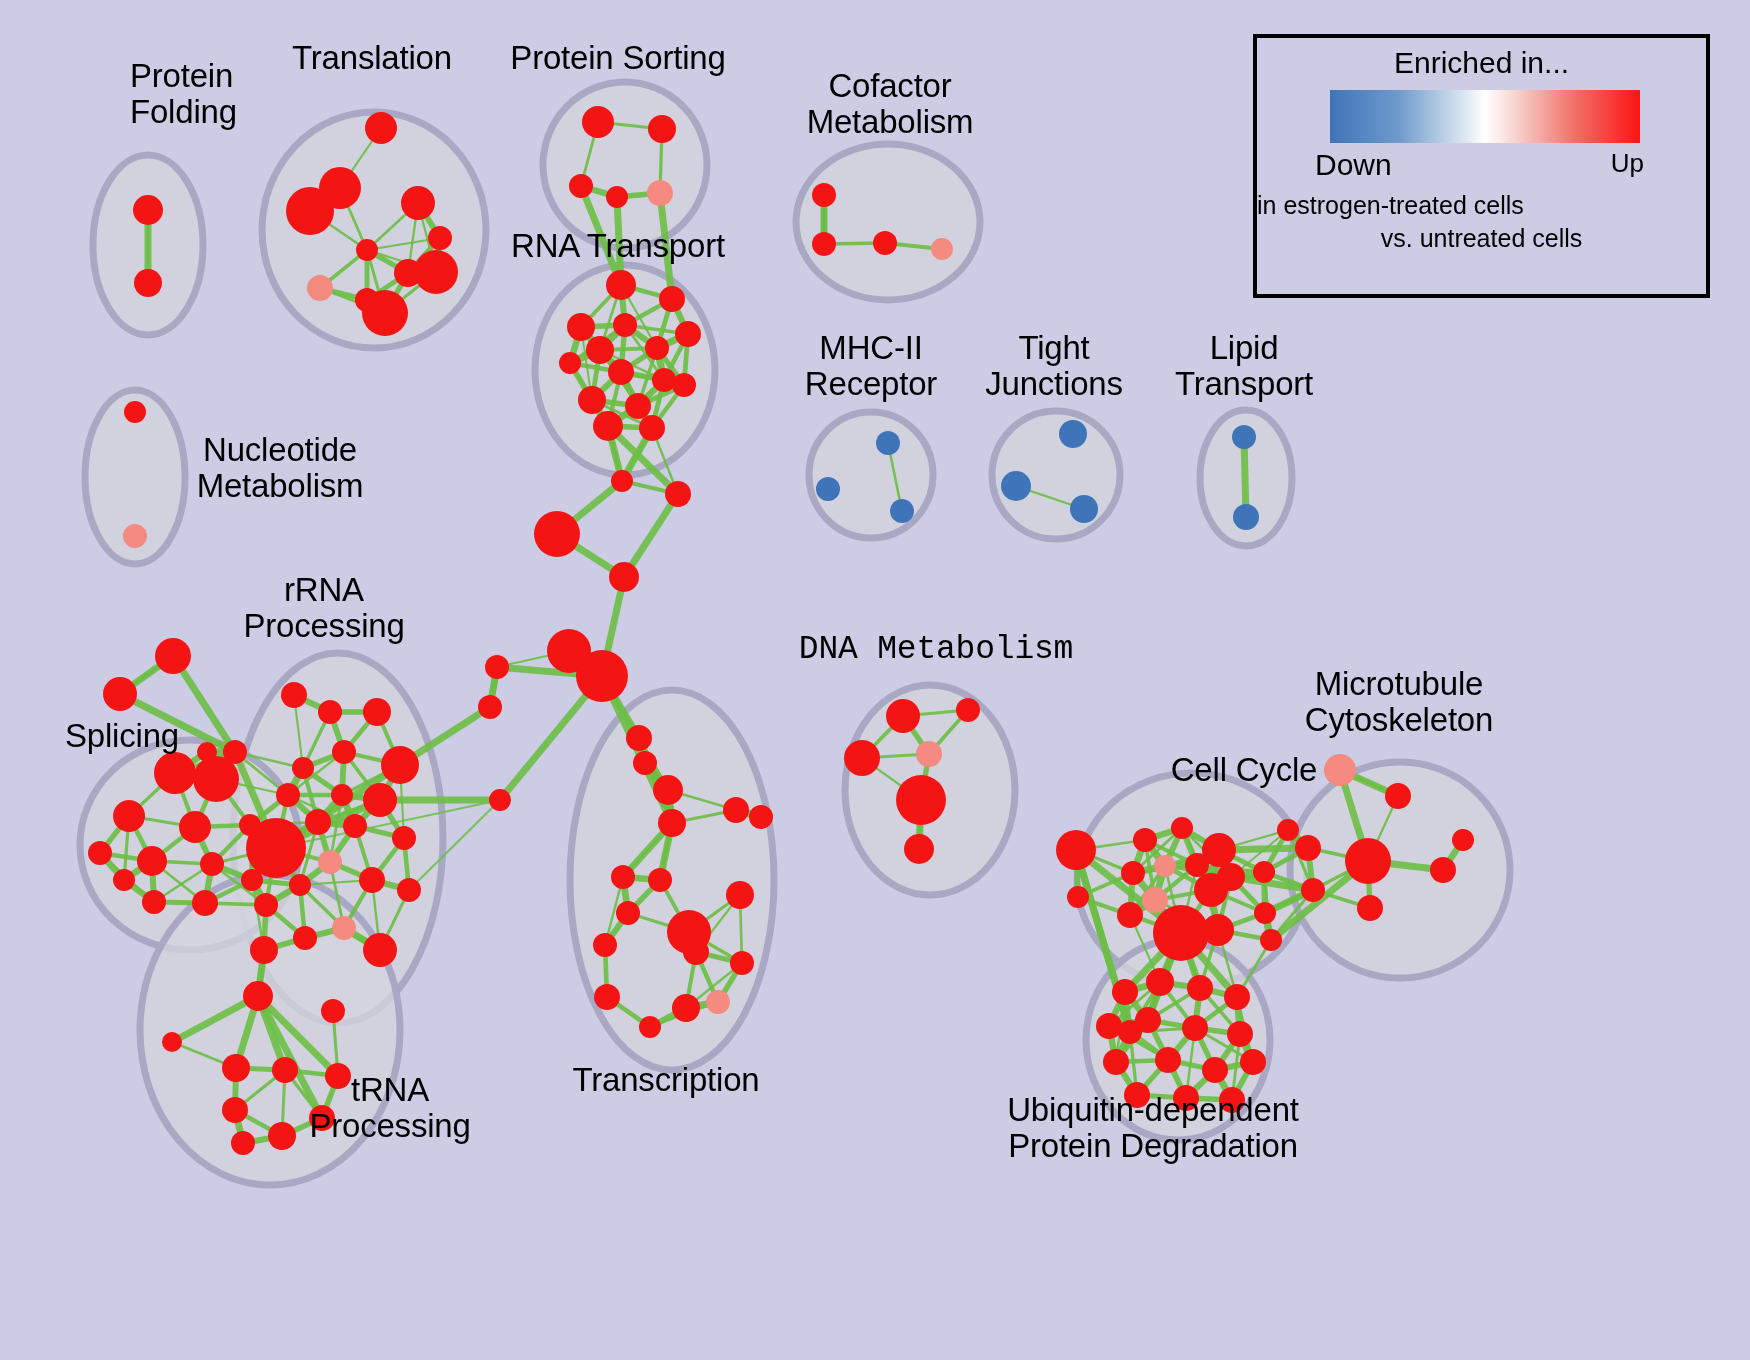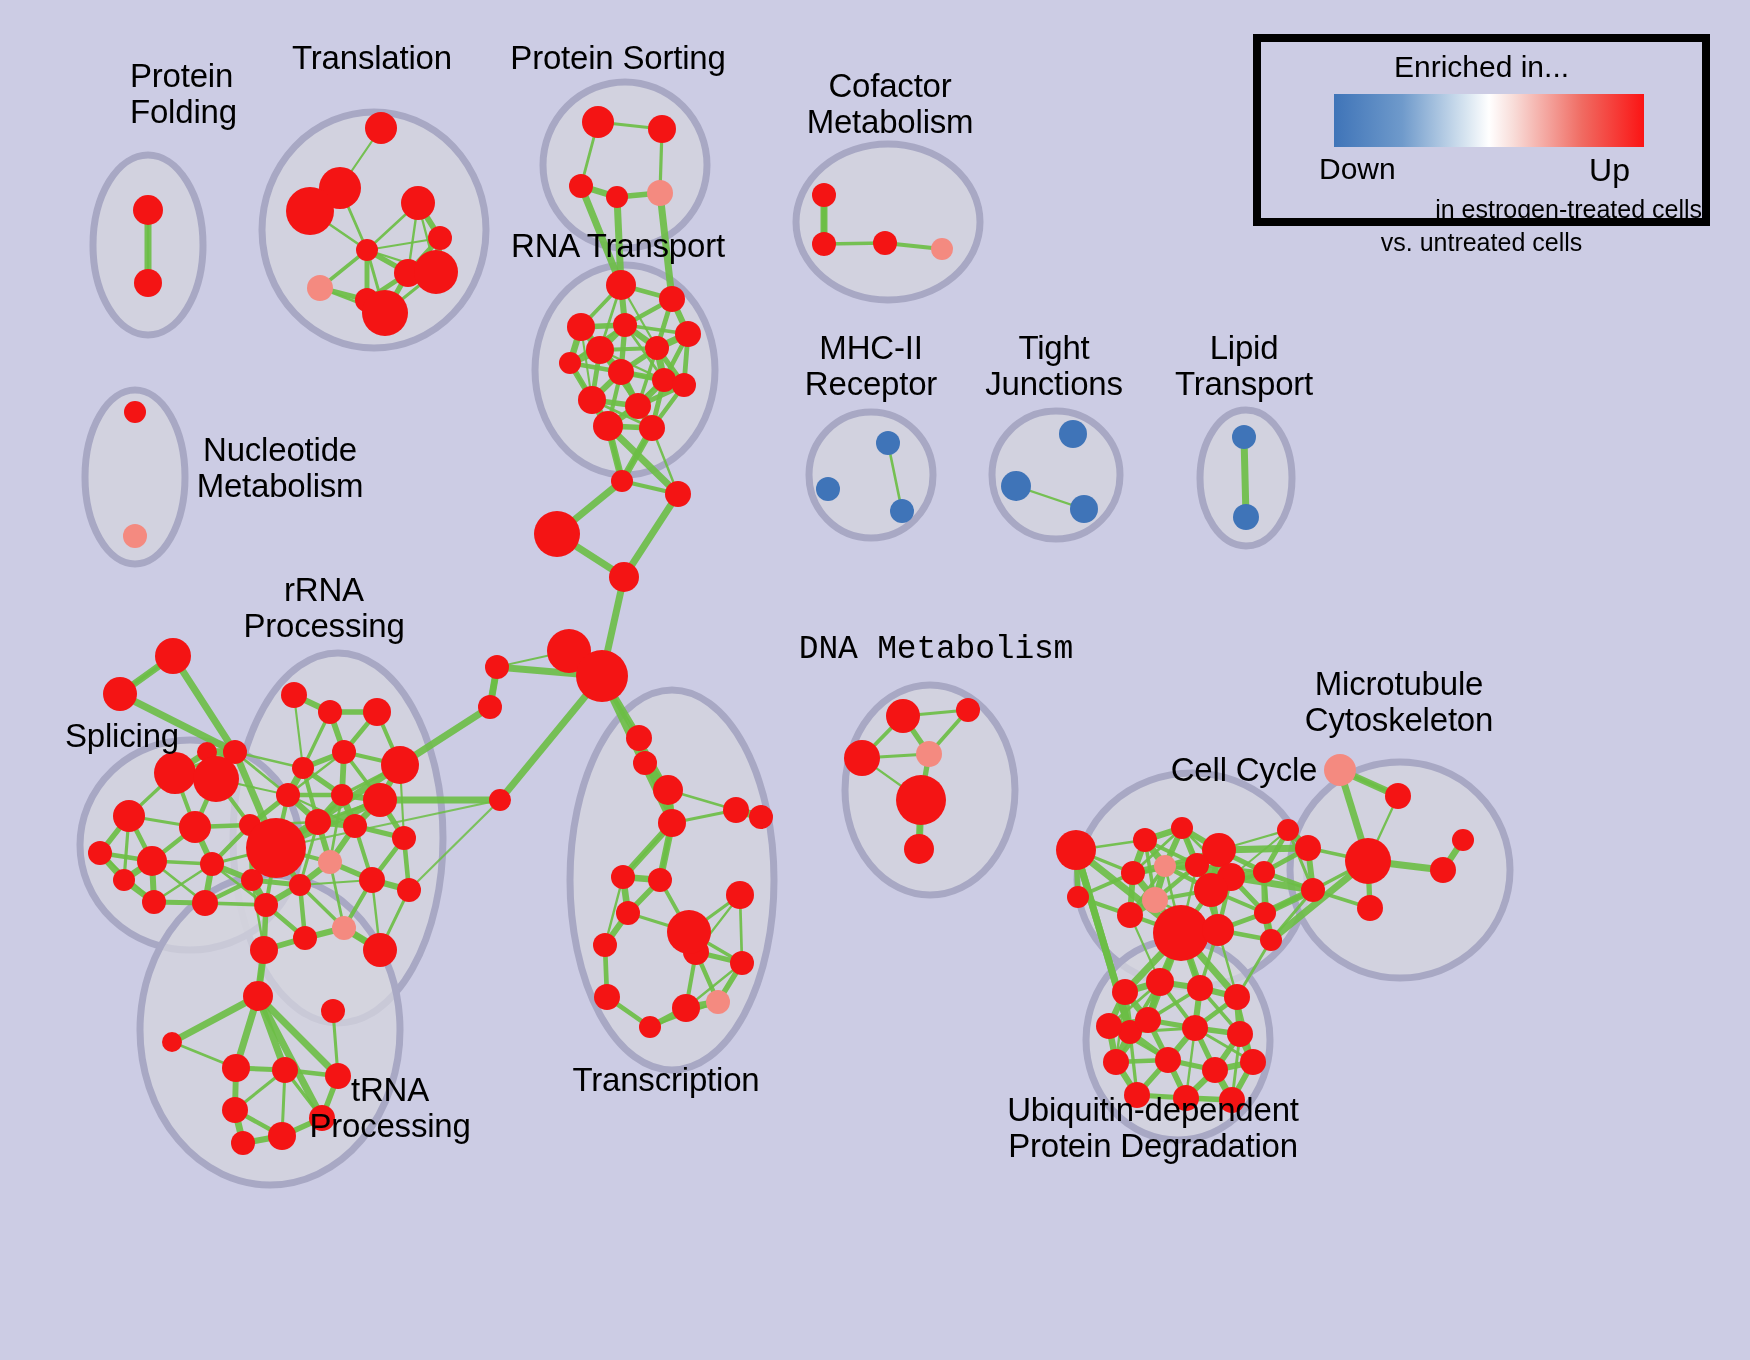--- a/index.html
+++ b/index.html
@@ -34,23 +34,23 @@
     letter-spacing: -0.2px;
   }
   .cluster-label.ctr { text-align: center; transform: translateX(-50%); }
 
   
   #legend-box {
     position: absolute;
     left: 1253px;
     top: 34px;
     width: 457px;
-    height: 192px;
+    height: 264px;
     background: #ccccE4;
-    border: 8px solid #000000;
+    border: 4px solid #000000;
     box-sizing: border-box;
   }
   #legend-title {
     position: absolute;
     top: 8px;
     left: 0; right: 0;
     text-align: center;
     font-size: 30px;
     color: #000;
   }
@@ -65,32 +65,31 @@
   #legend-down {
     position: absolute;
     top: 110px;
     left: 58px;
     font-size: 30px;
     color: #000;
   }
   #legend-up {
     position: absolute;
     top: 110px;
-    right: 72px;
-    font-size: 32px;
+    right: 62px;
+    font-size: 26px;
     color: #000;
   }
   #legend-sub1 {
     position: absolute;
     top: 153px;
     left: 0; right: 0;
-    text-align: right;
+    text-align: left;
     font-size: 25px;
     color: #000;
-    padding-left: 36px;
   }
   #legend-sub2 {
     position: absolute;
     top: 186px;
     left: 0; right: 0;
     text-align: center;
     font-size: 25px;
     color: #000;
   }
 </style>

